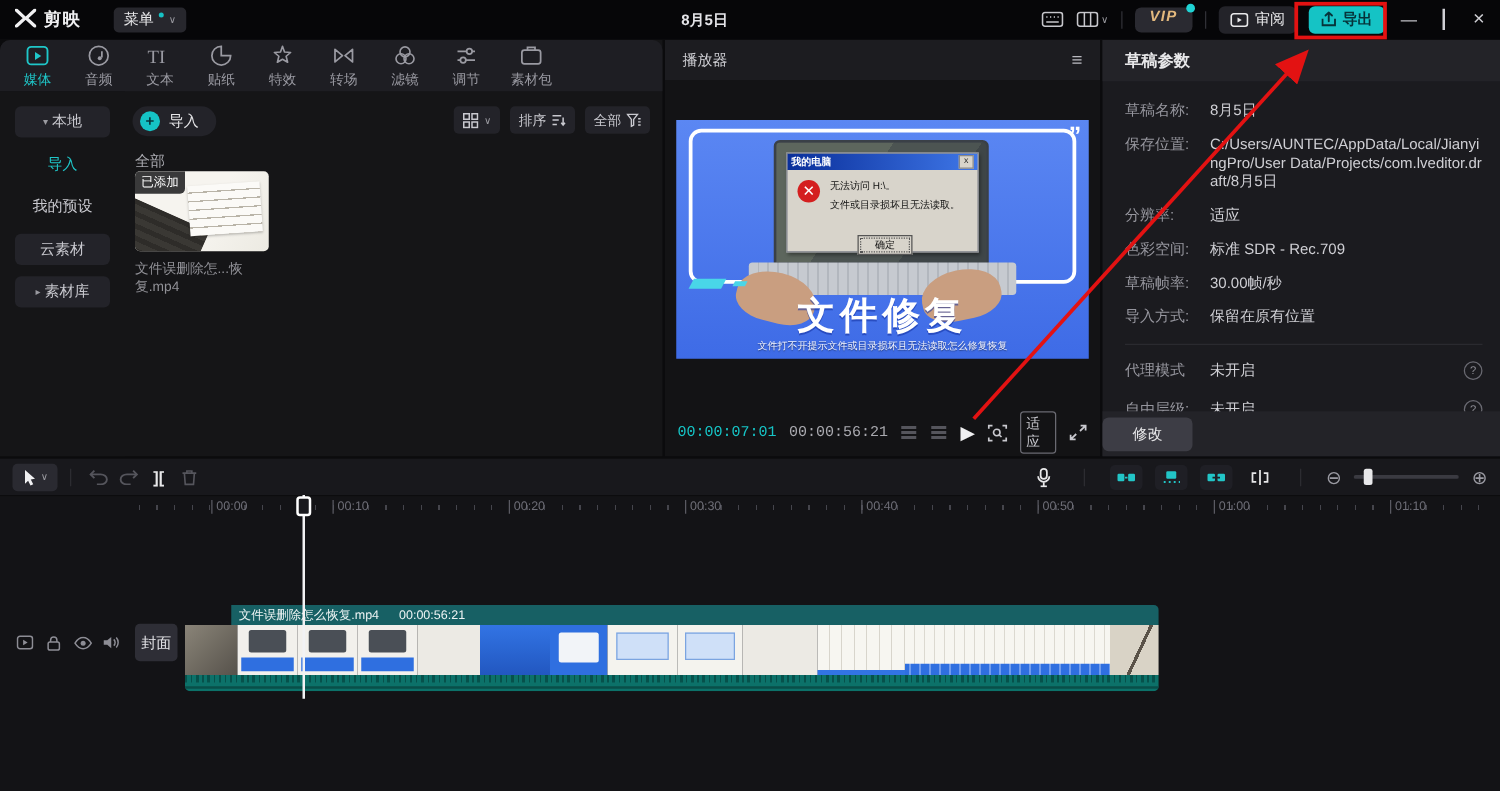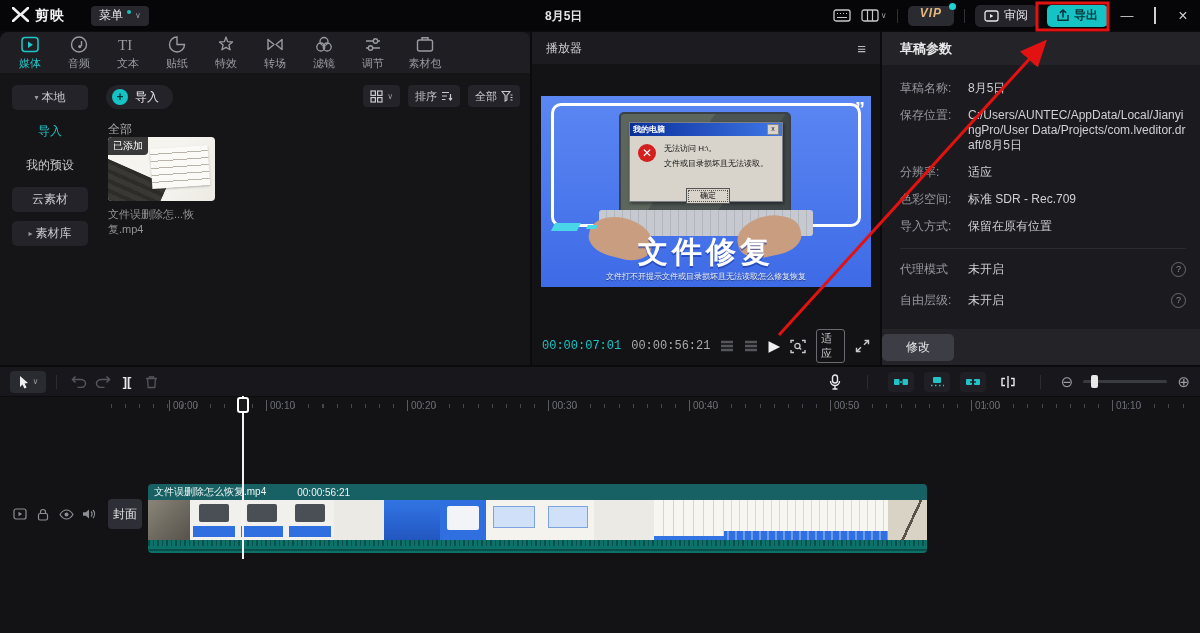--- a/index.html
+++ b/index.html
@@ -116,21 +116,21 @@
   .zknob{position:absolute;left:8px;top:-5px;width:7px;height:13px;background:#e8e8ea;border-radius:2px;}
   .ruler{position:absolute;left:0;top:30px;width:1200px;height:18px;}
   .ruler-ticks{position:absolute;left:111px;top:7px;width:1080px;height:4px;background-image:repeating-linear-gradient(90deg,#45454c 0 1px,transparent 1px 14.1px);}
   .rlabel{position:absolute;top:3px;color:#6e6e77;font-size:10px;border-left:1px solid #5a5a62;padding-left:3px;line-height:11px;}
 
   .gutter-icons{position:absolute;left:12px;top:139px;display:flex;gap:7px;color:#8d8d95;}
   .gutter-btn{width:16px;height:16px;display:flex;align-items:center;justify-content:center;}
   .cover-btn{position:absolute;left:108px;top:132px;width:34px;height:30px;background:#2e2e36;border-radius:4px;color:#e4e4e8;font-size:12px;display:flex;align-items:center;justify-content:center;}
 
   .clip{position:absolute;left:148px;top:117px;width:779px;height:69px;border-radius:4px;overflow:hidden;}
-  .clip-head{height:16px;background:#176064;display:flex;align-items:center;gap:31px;padding-left:6px;color:#eef4f4;font-size:10px;}
+  .clip-head{height:16px;background:#176064;display:flex;align-items:center;gap:16px;padding-left:6px;color:#eef4f4;font-size:10px;margin-left:37px;}
   .filmstrip{height:40px;display:flex;}
   .sf{height:100%;position:relative;flex:none;}
   .sf-dark{background:linear-gradient(135deg,#8a8478,#56524b);}
   .sf-wcap{background:#f2f0ec;}
   .sf-wcap::before{content:"";position:absolute;left:18%;right:18%;top:10%;height:46%;background:#4a4f56;border-radius:2px;}
   .sf-wcap::after{content:"";position:absolute;left:7%;right:7%;bottom:7%;height:27%;background:#2f6fe0;}
   .sf-white{background:#eceae4;}
   .sf-blue{background:linear-gradient(#3274e4,#2257c0);}
   .sf-bluepanel{background:#2f6fe0;}
   .sf-bluepanel::after{content:"";position:absolute;left:15%;right:15%;top:15%;bottom:25%;background:#f2f4f8;border-radius:2px;}
@@ -417,20 +417,24 @@
     </div>
     <div class="drow">
       <span class="dlbl">分辨率:</span>
       <span class="dval">适应</span>
     </div>
     <div class="drow">
       <span class="dlbl">色彩空间:</span>
       <span class="dval">标准 SDR - Rec.709</span>
     </div>
     <div class="drow">
+      <span class="dlbl">草稿帧率:</span>
+      <span class="dval">30.00帧/秒</span>
+    </div>
+    <div class="drow">
       <span class="dlbl">导入方式:</span>
       <span class="dval">保留在原有位置</span>
     </div>
     <div class="ddiv"></div>
     <div class="trow">
       <span class="dlbl">代理模式</span>
       <span class="dval" style="flex:none;">未开启</span>
       <span class="tinfo">?</span>
     </div>
     <div class="trow">

